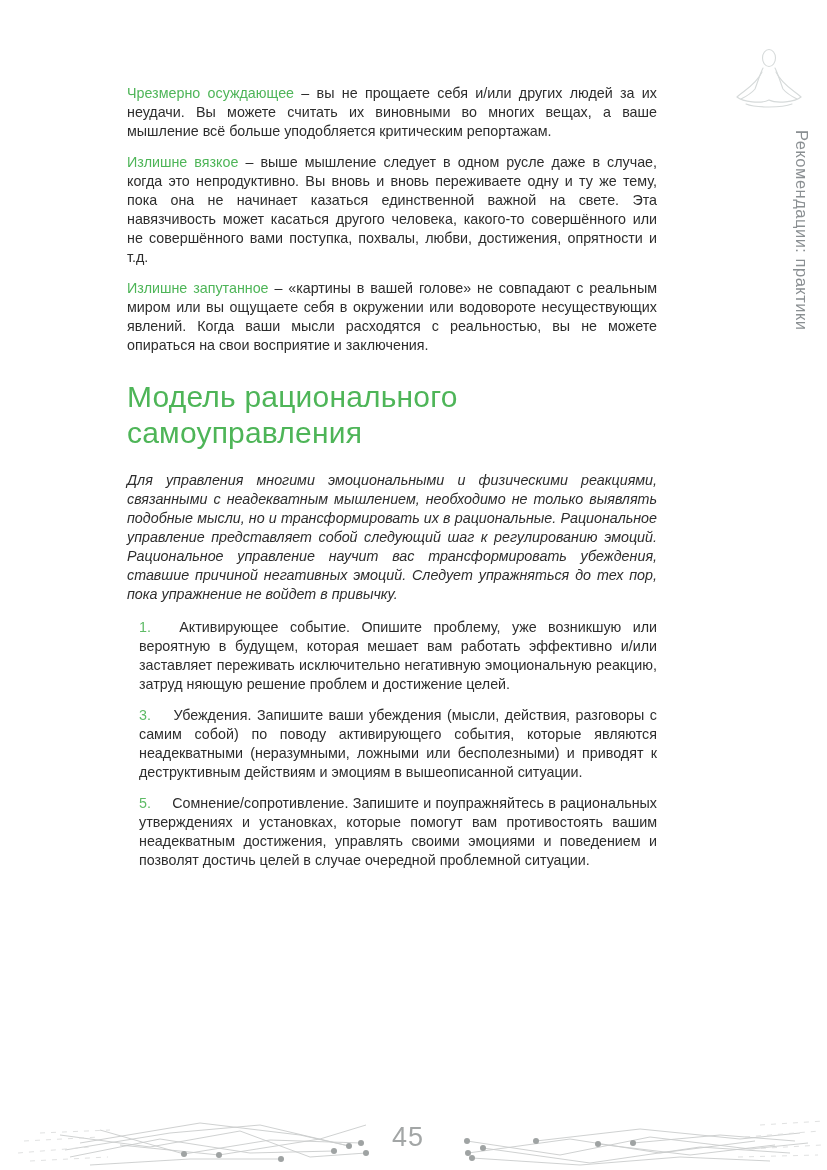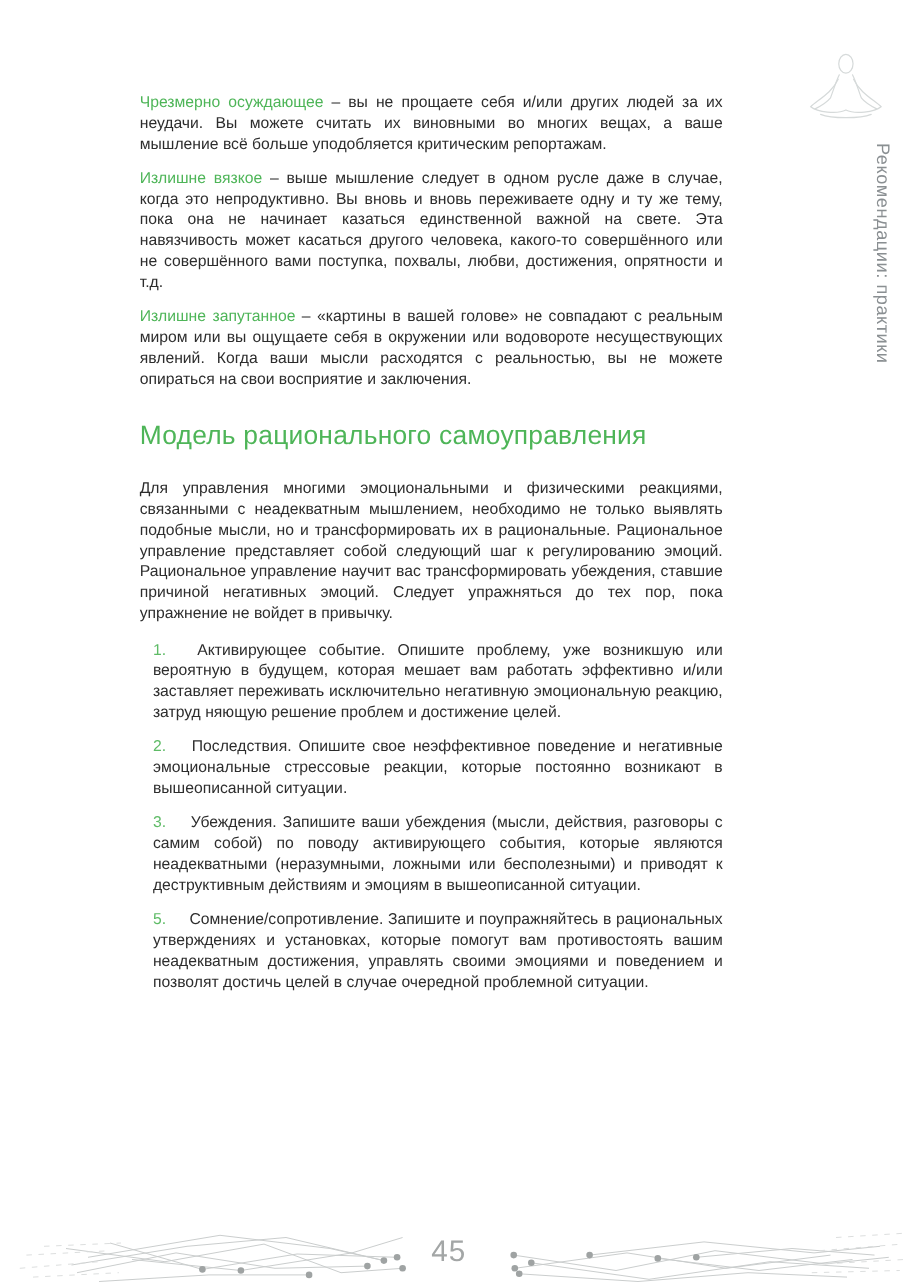--- a/index.html
+++ b/index.html
@@ -8,24 +8,24 @@
     font-family:"Liberation Sans",sans-serif;overflow:hidden;
   }
   .page{position:absolute;inset:0;}
   .main-col{
     position:absolute;left:127px;top:84px;width:530px;
     color:#2d2d2d;font-size:14.3px;line-height:19px;text-align:justify;
   }
   .para{margin:0 0 12px 0;}
   .lead{color:#4eb558;}
   .section-title{
-    color:#4eb558;font-size:24px;line-height:36px;font-weight:500;
+    color:#4eb558;font-size:30px;line-height:36px;font-weight:500;
     margin:24px 0 20px 0;text-align:left;letter-spacing:.2px;
   }
-  .intro{margin:0 0 14px 0;}
+  .intro{margin:0 0 14px 0;font-style:italic;}
   .step{margin:0 0 12px 12px;}
   .step .num{color:#5ebb66;margin-right:17px;}
   .v-label{
     position:absolute;top:130px;right:16px;height:240px;
     writing-mode:vertical-rl;color:#8a8f92;font-size:16.5px;letter-spacing:.5px;
     white-space:nowrap;
   }
   .page-number{
     position:absolute;left:392px;top:1122px;width:60px;text-align:left;
     color:#a3a6a6;font-size:27px;letter-spacing:1px;
@@ -70,24 +70,20 @@
 
     <h1 class="section-title">Модель рационального самоуправления</h1>
 
     <p class="intro">Для управления многими эмоциональными и физическими реакциями, связанными с неадекватным мышлением, необходимо не только выявлять подобные мысли, но и трансформировать их в рациональные. Рациональное управление представляет собой следующий шаг к регулированию эмоций. Рациональное управление научит вас трансформировать убеждения, ставшие причиной негативных эмоций. Следует упражняться до тех пор, пока упражнение не войдет в привычку.</p>
 
     <p class="step">
       <span class="num">1.</span>
       <span>Активирующее событие. Опишите проблему, уже возникшую или вероятную в будущем, которая мешает вам работать эффективно и/или заставляет переживать исключительно негативную эмоциональную реакцию, затруд няющую решение проблем и достижение целей.</span>
     </p>
 
-    <p class="step">
-      <span class="num">2.</span>
-      <span>Последствия. Опишите свое неэффективное поведение и негативные эмоциональные стрессовые реакции, которые постоянно возникают в вышеописанной ситуации.</span>
-    </p>
 
     <p class="step">
       <span class="num">3.</span>
       <span>Убеждения. Запишите ваши убеждения (мысли, действия, разговоры с самим собой) по поводу активирующего события, которые являются неадекватными (неразумными, ложными или бесполезными) и приводят к деструктивным действиям и эмоциям в вышеописанной ситуации.</span>
     </p>
 
 
     <p class="step">
       <span class="num">5.</span>
       <span>Сомнение/сопротивление. Запишите и поупражняйтесь в рациональных утверждениях и установках, которые помогут вам противостоять вашим неадекватным достижения, управлять своими эмоциями и поведением и позволят достичь целей в случае очередной проблемной ситуации.</span>

